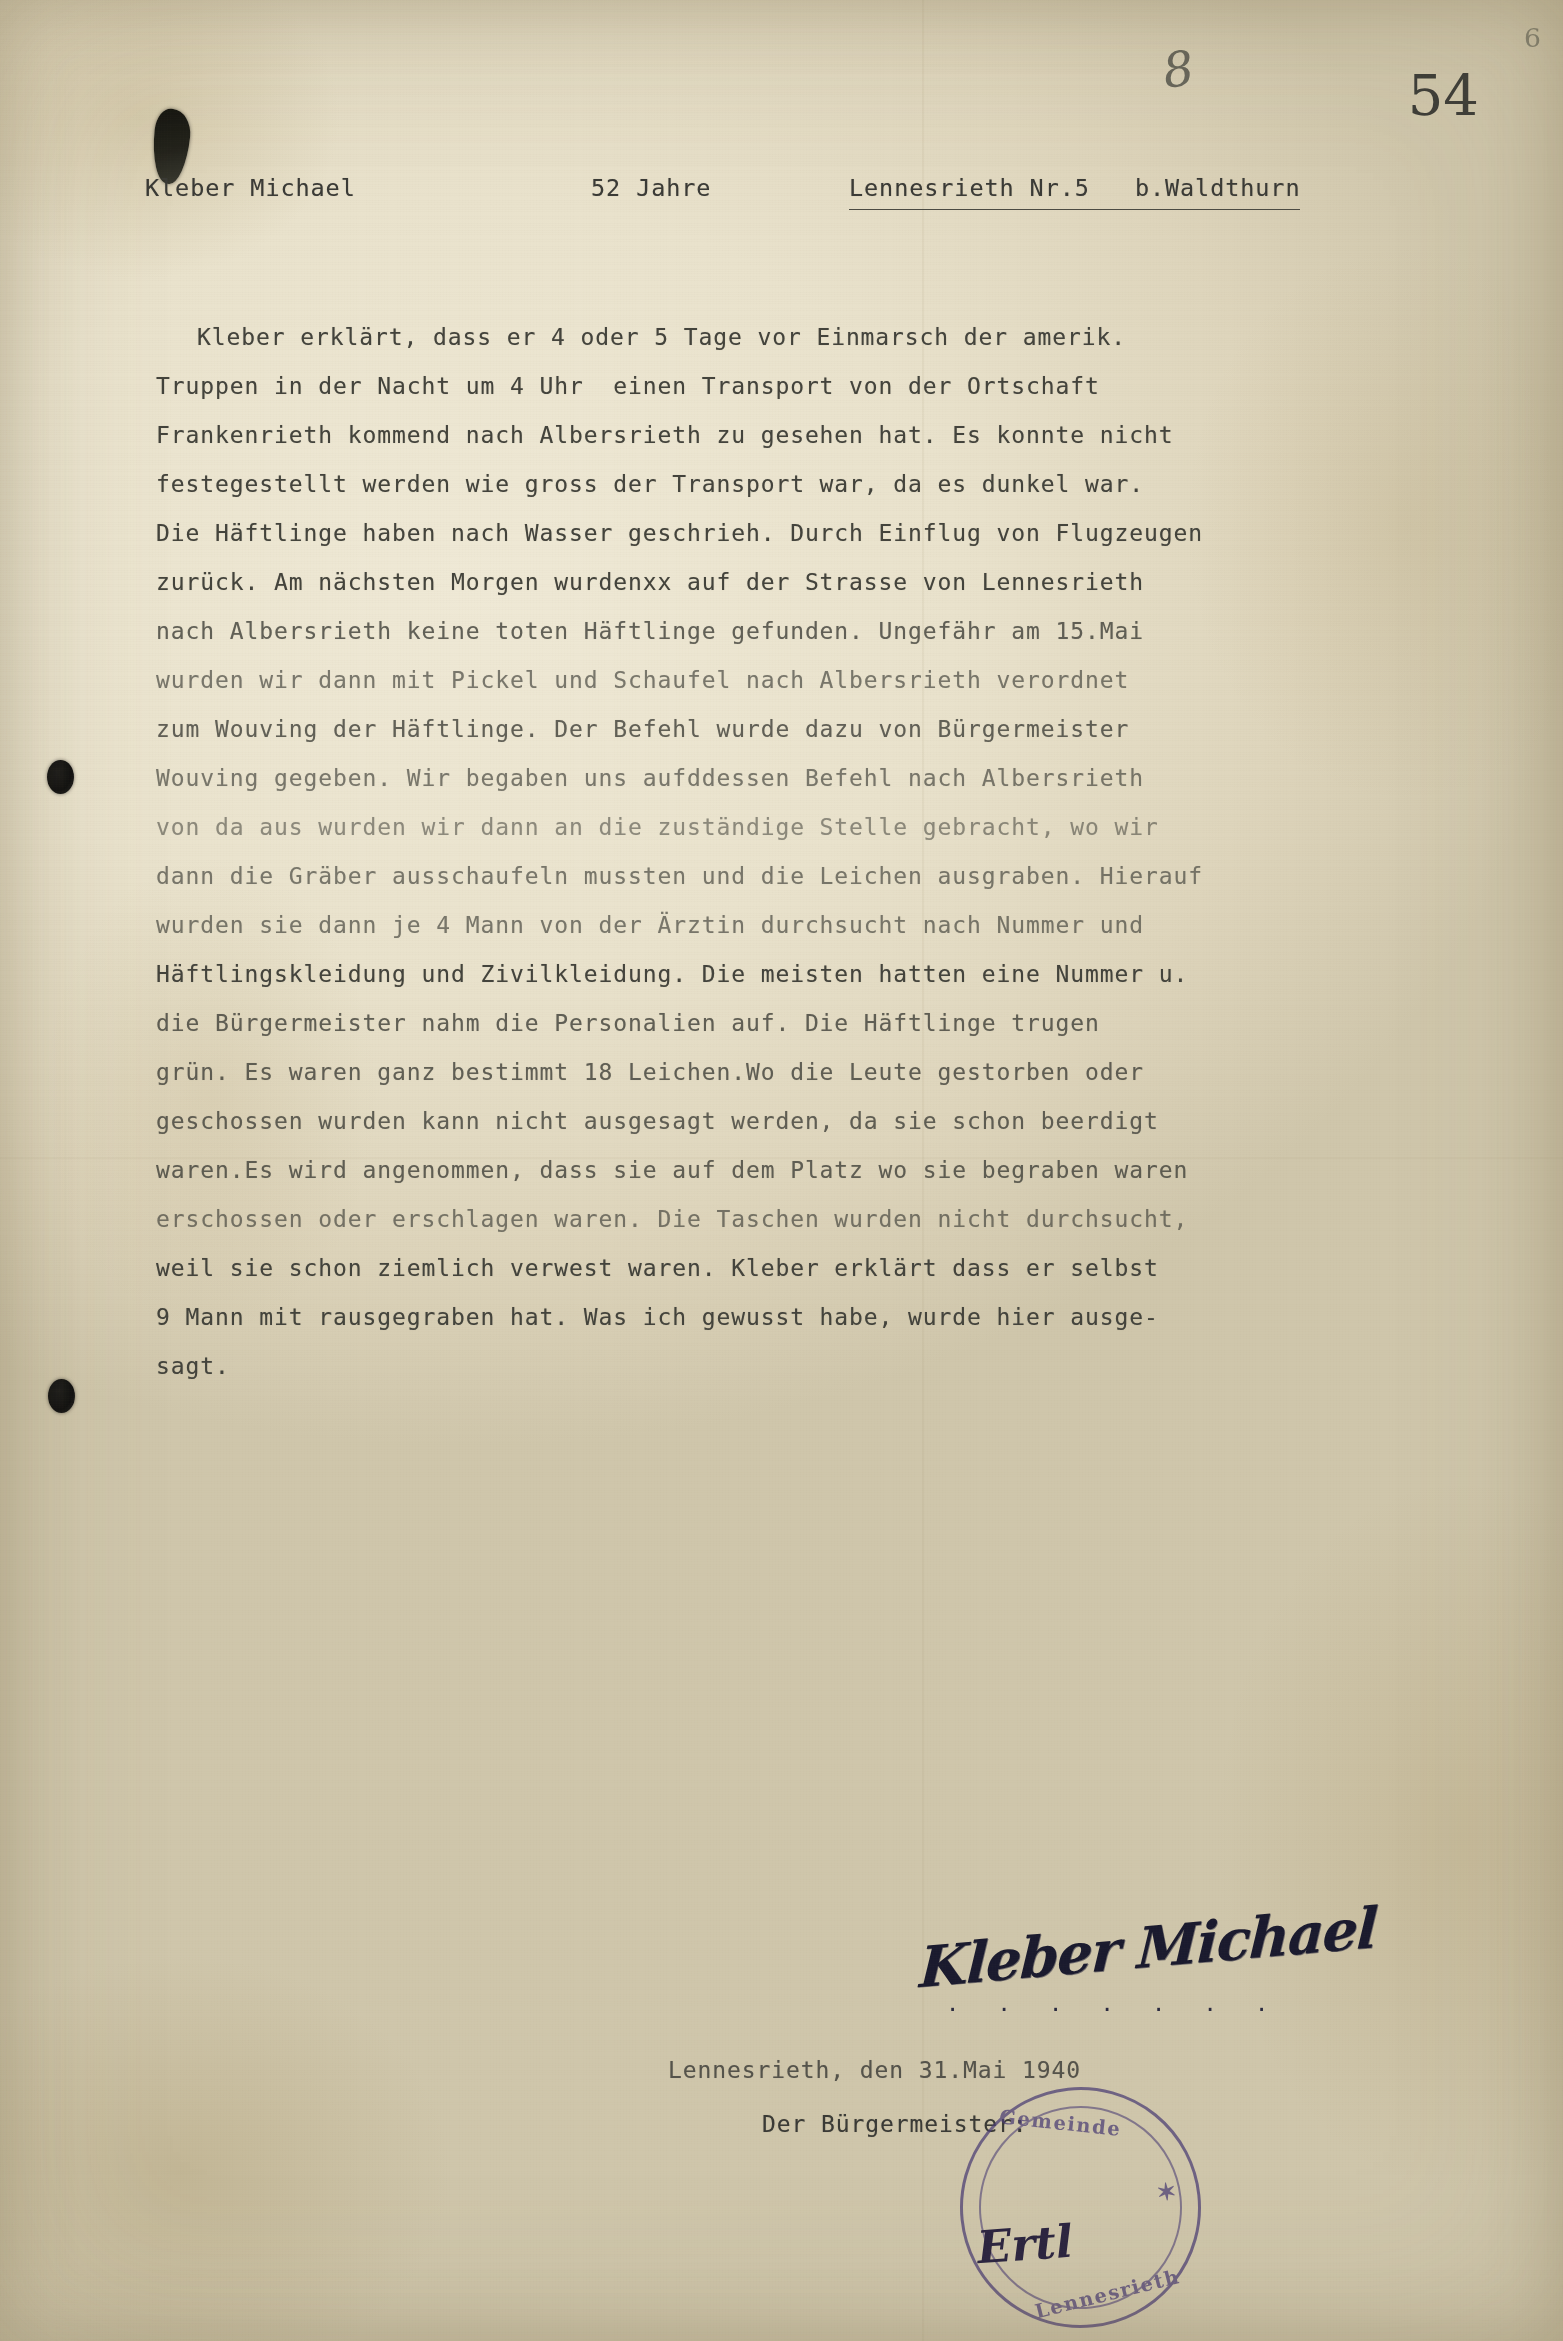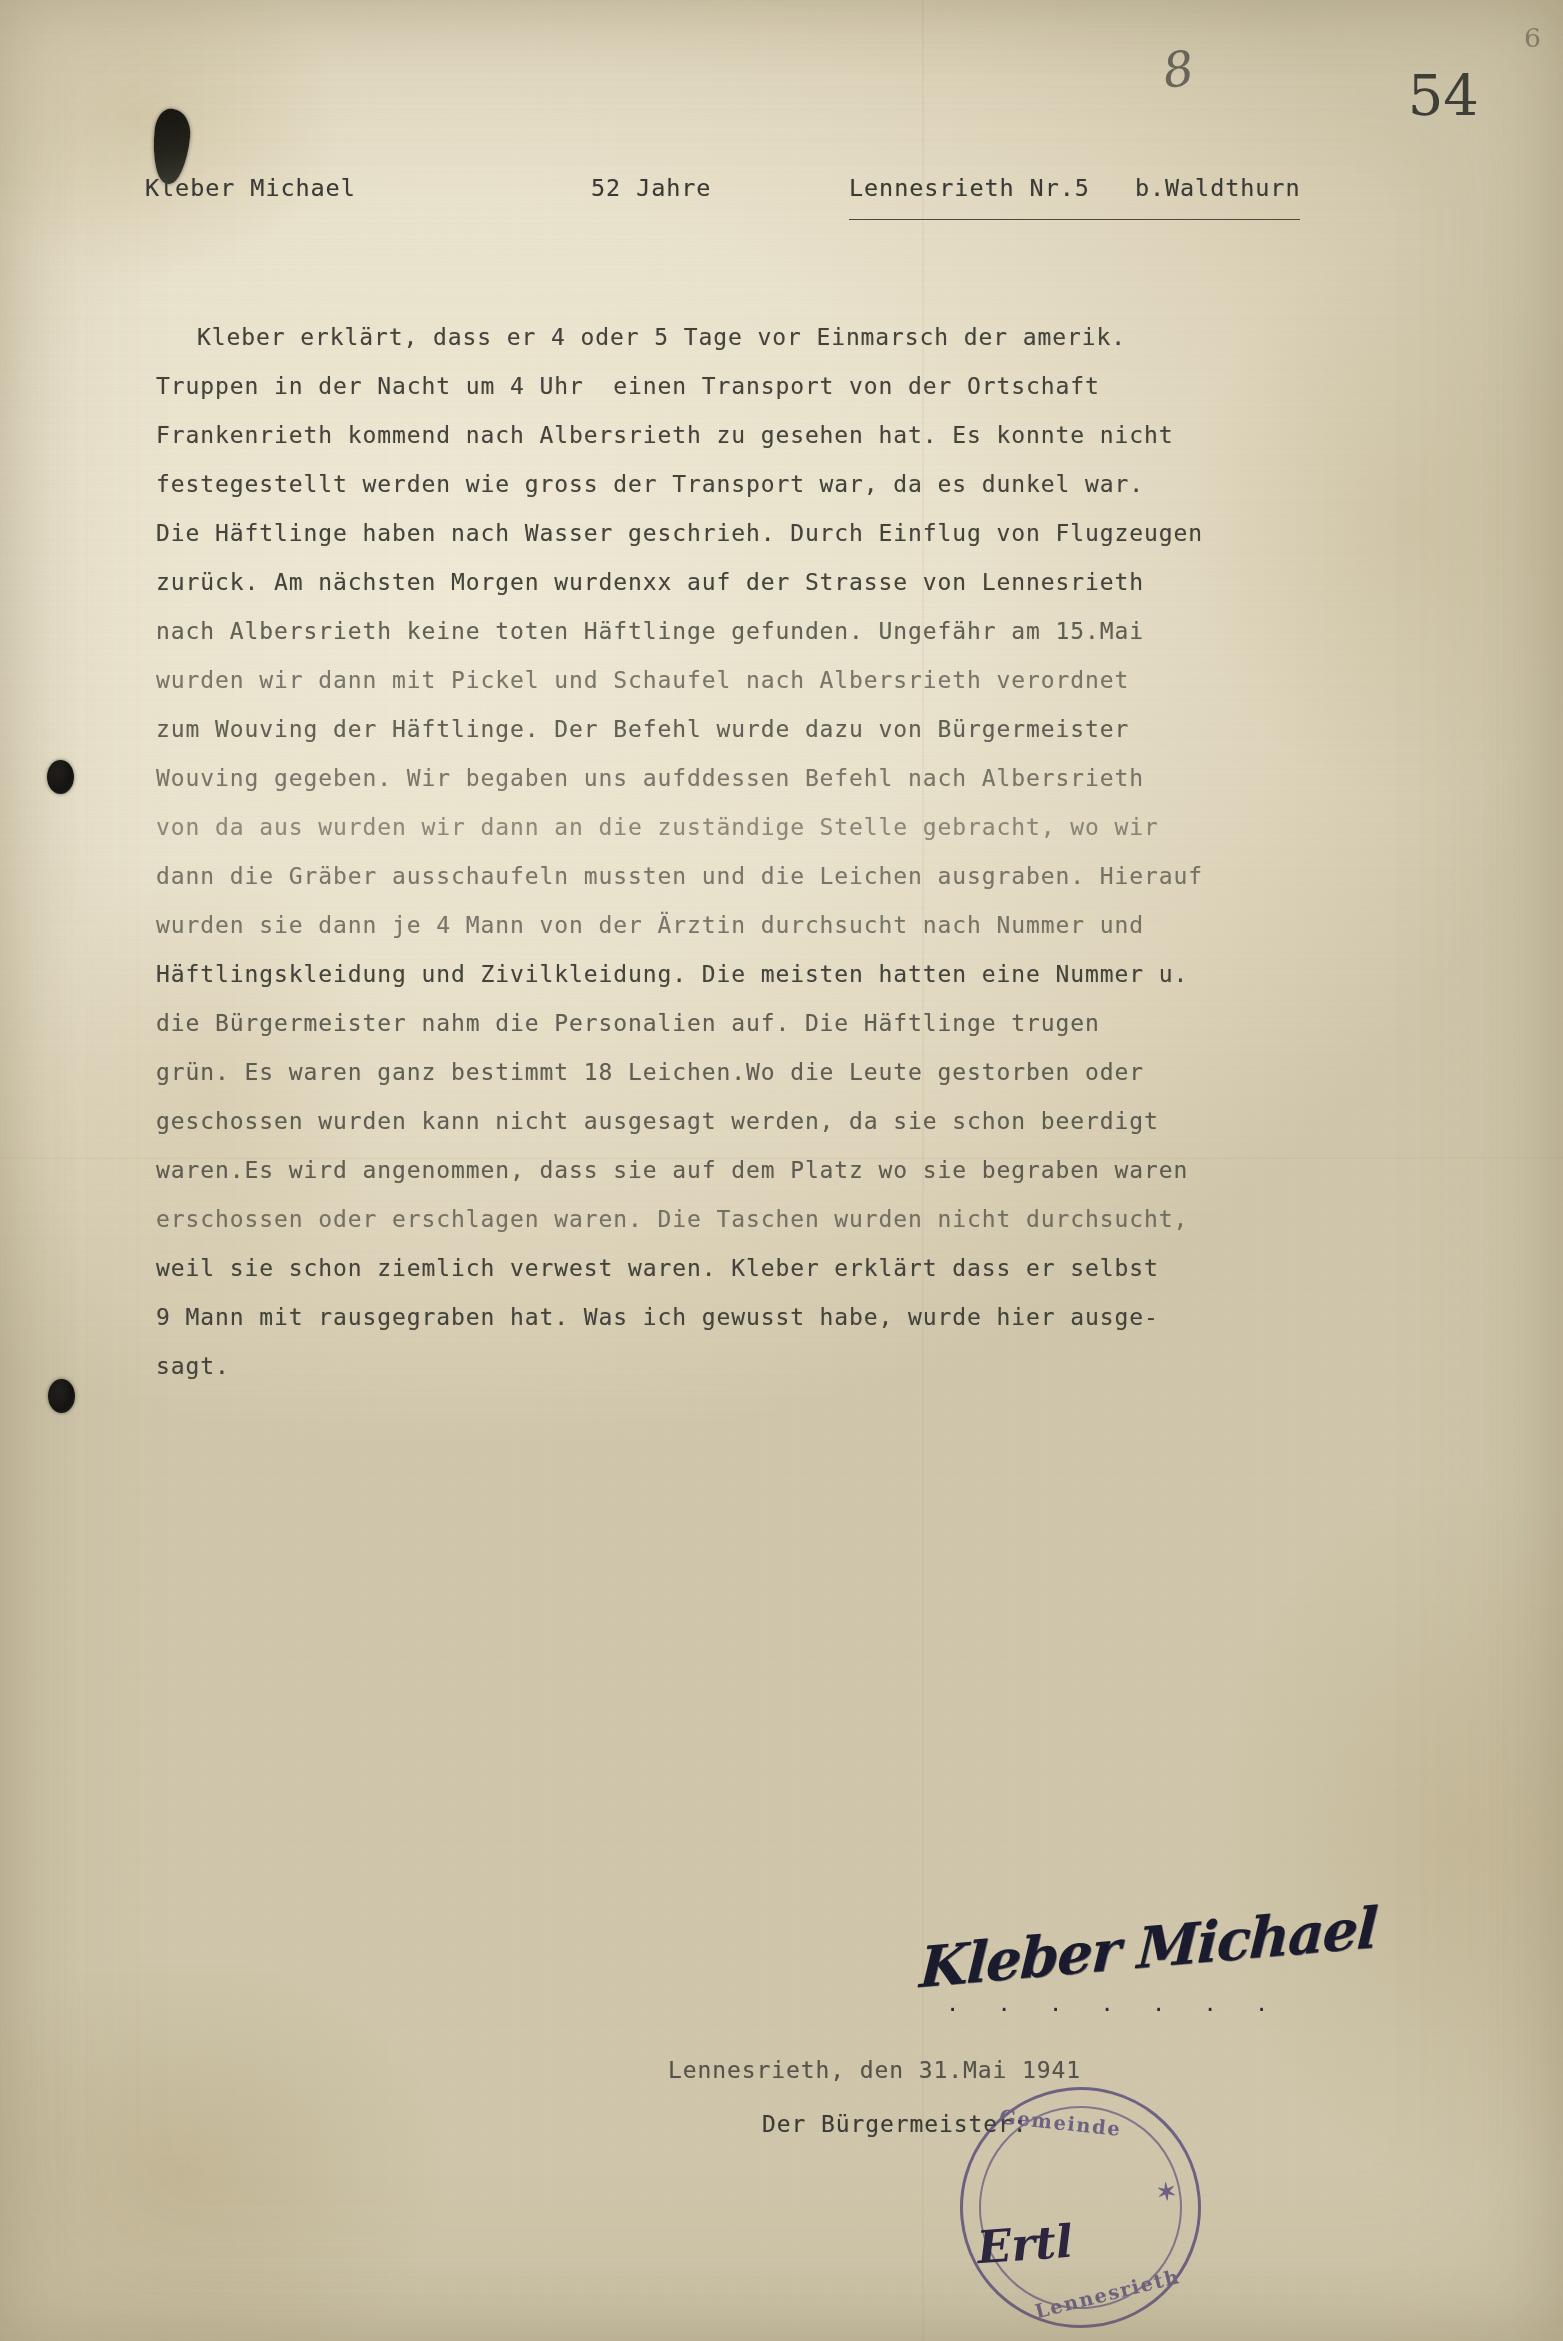--- a/index.html
+++ b/index.html
@@ -55,21 +55,21 @@
     top: 174px;
     left: 145px;
     font-size: 23.5px;
     width: 1329px;
   }
   #header-line .col-name { display:inline-block; width: 446px; }
   #header-line .col-age  { display:inline-block; width: 258px; }
   #header-line .col-addr {
     display:inline-block;
     border-bottom: 1.6px solid #4a4a42;
-    padding-bottom: 17px;
+    padding-bottom: 7px;
   }
 
   
   #body-block {
     position: absolute;
     top: 313px;
     left: 156px;
     width: 1282px;
   }
   .body-line {
@@ -281,21 +281,21 @@
     <div class="body-line fade-1">waren.Es wird angenommen, dass sie auf dem Platz wo sie begraben waren</div>
     <div class="body-line fade-2">erschossen oder erschlagen waren. Die Taschen wurden nicht durchsucht,</div>
     <div class="body-line">weil sie schon ziemlich verwest waren. Kleber erklärt dass er selbst</div>
     <div class="body-line">9 Mann mit rausgegraben hat. Was ich gewusst habe, wurde hier ausge-</div>
     <div class="body-line">sagt.</div>
   </div>
 
   <div id="signature">Kleber Michael</div>
   <div id="signature-dots">. . . . . . .</div>
 
-  <div class="typed fade-1" id="closing-place">Lennesrieth, den 31.Mai 1941</div>
+  <div class="typed fade-1" id="closing-place">Lennesrieth, den 31.Mai 1940</div>
   <div class="typed" id="closing-role">Der Bürgermeister:</div>
 
   <div id="stamp">
     <div class="stamp-word" id="stamp-top">Gemeinde</div>
     <div class="stamp-word" id="stamp-bottom">Lennesrieth</div>
     <div class="stamp-word" id="stamp-star">✶</div>
   </div>
   <div id="stamp-sign">Ertl</div>
 
   <div class="grain"></div>

